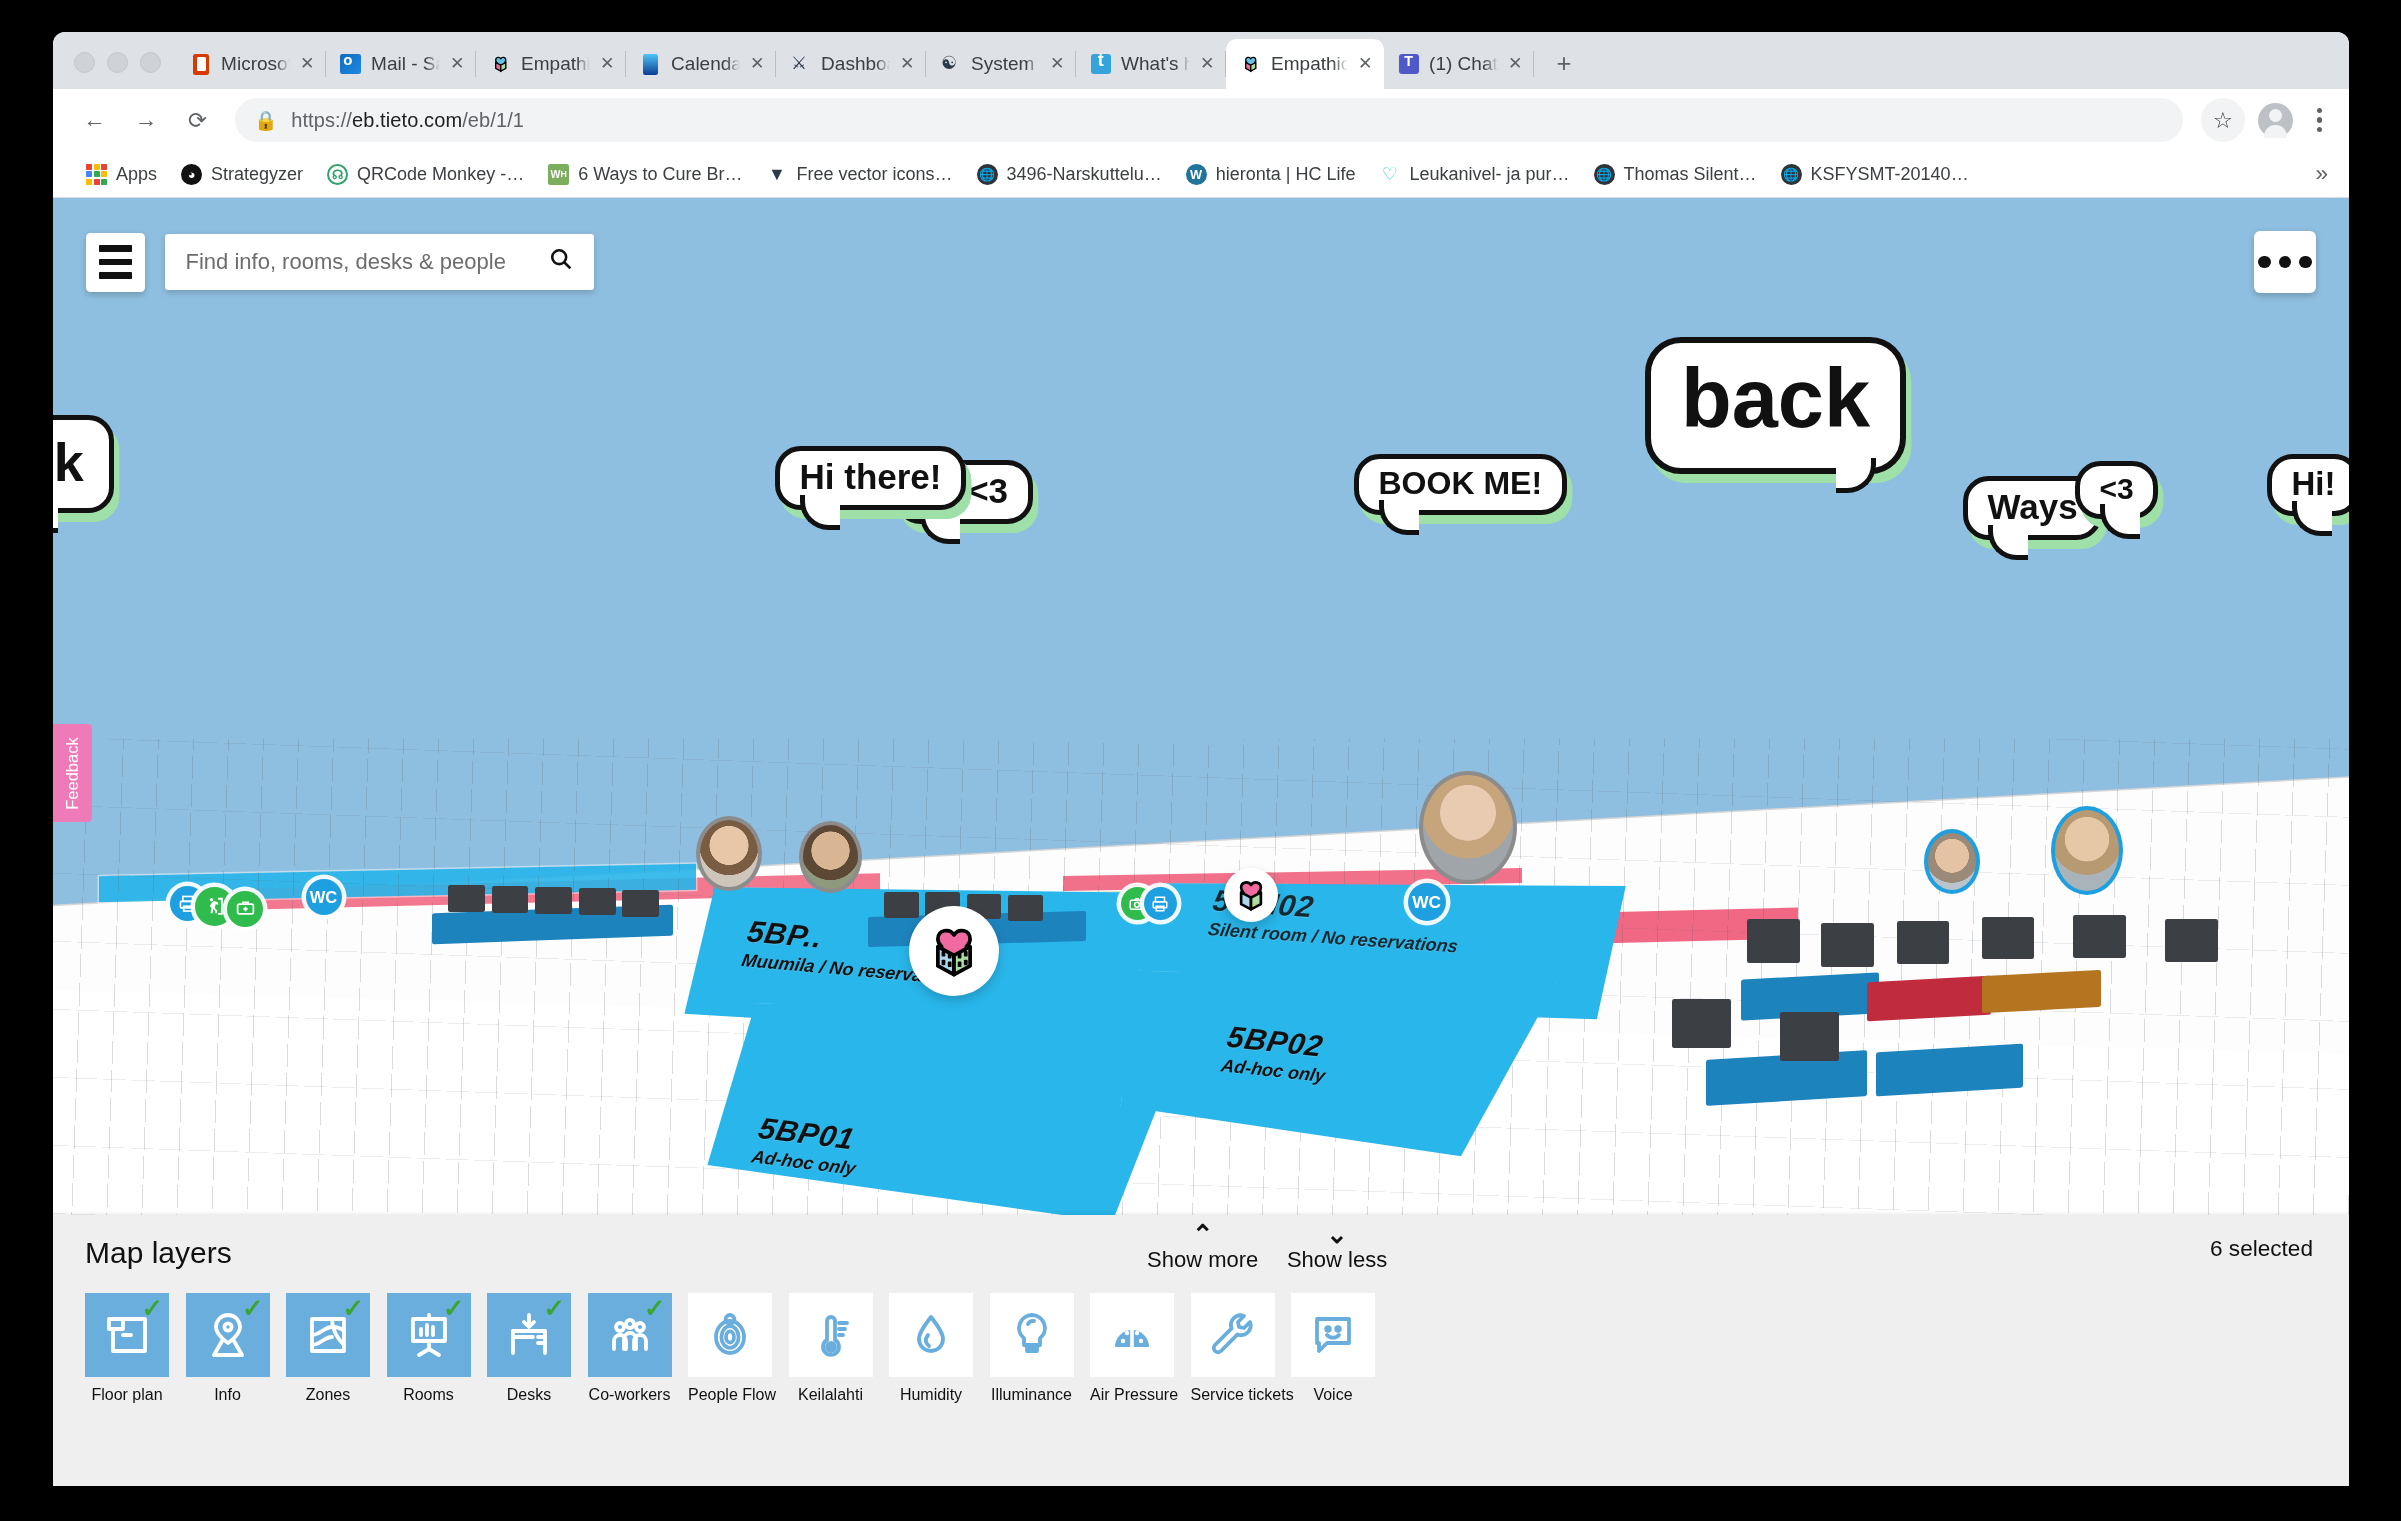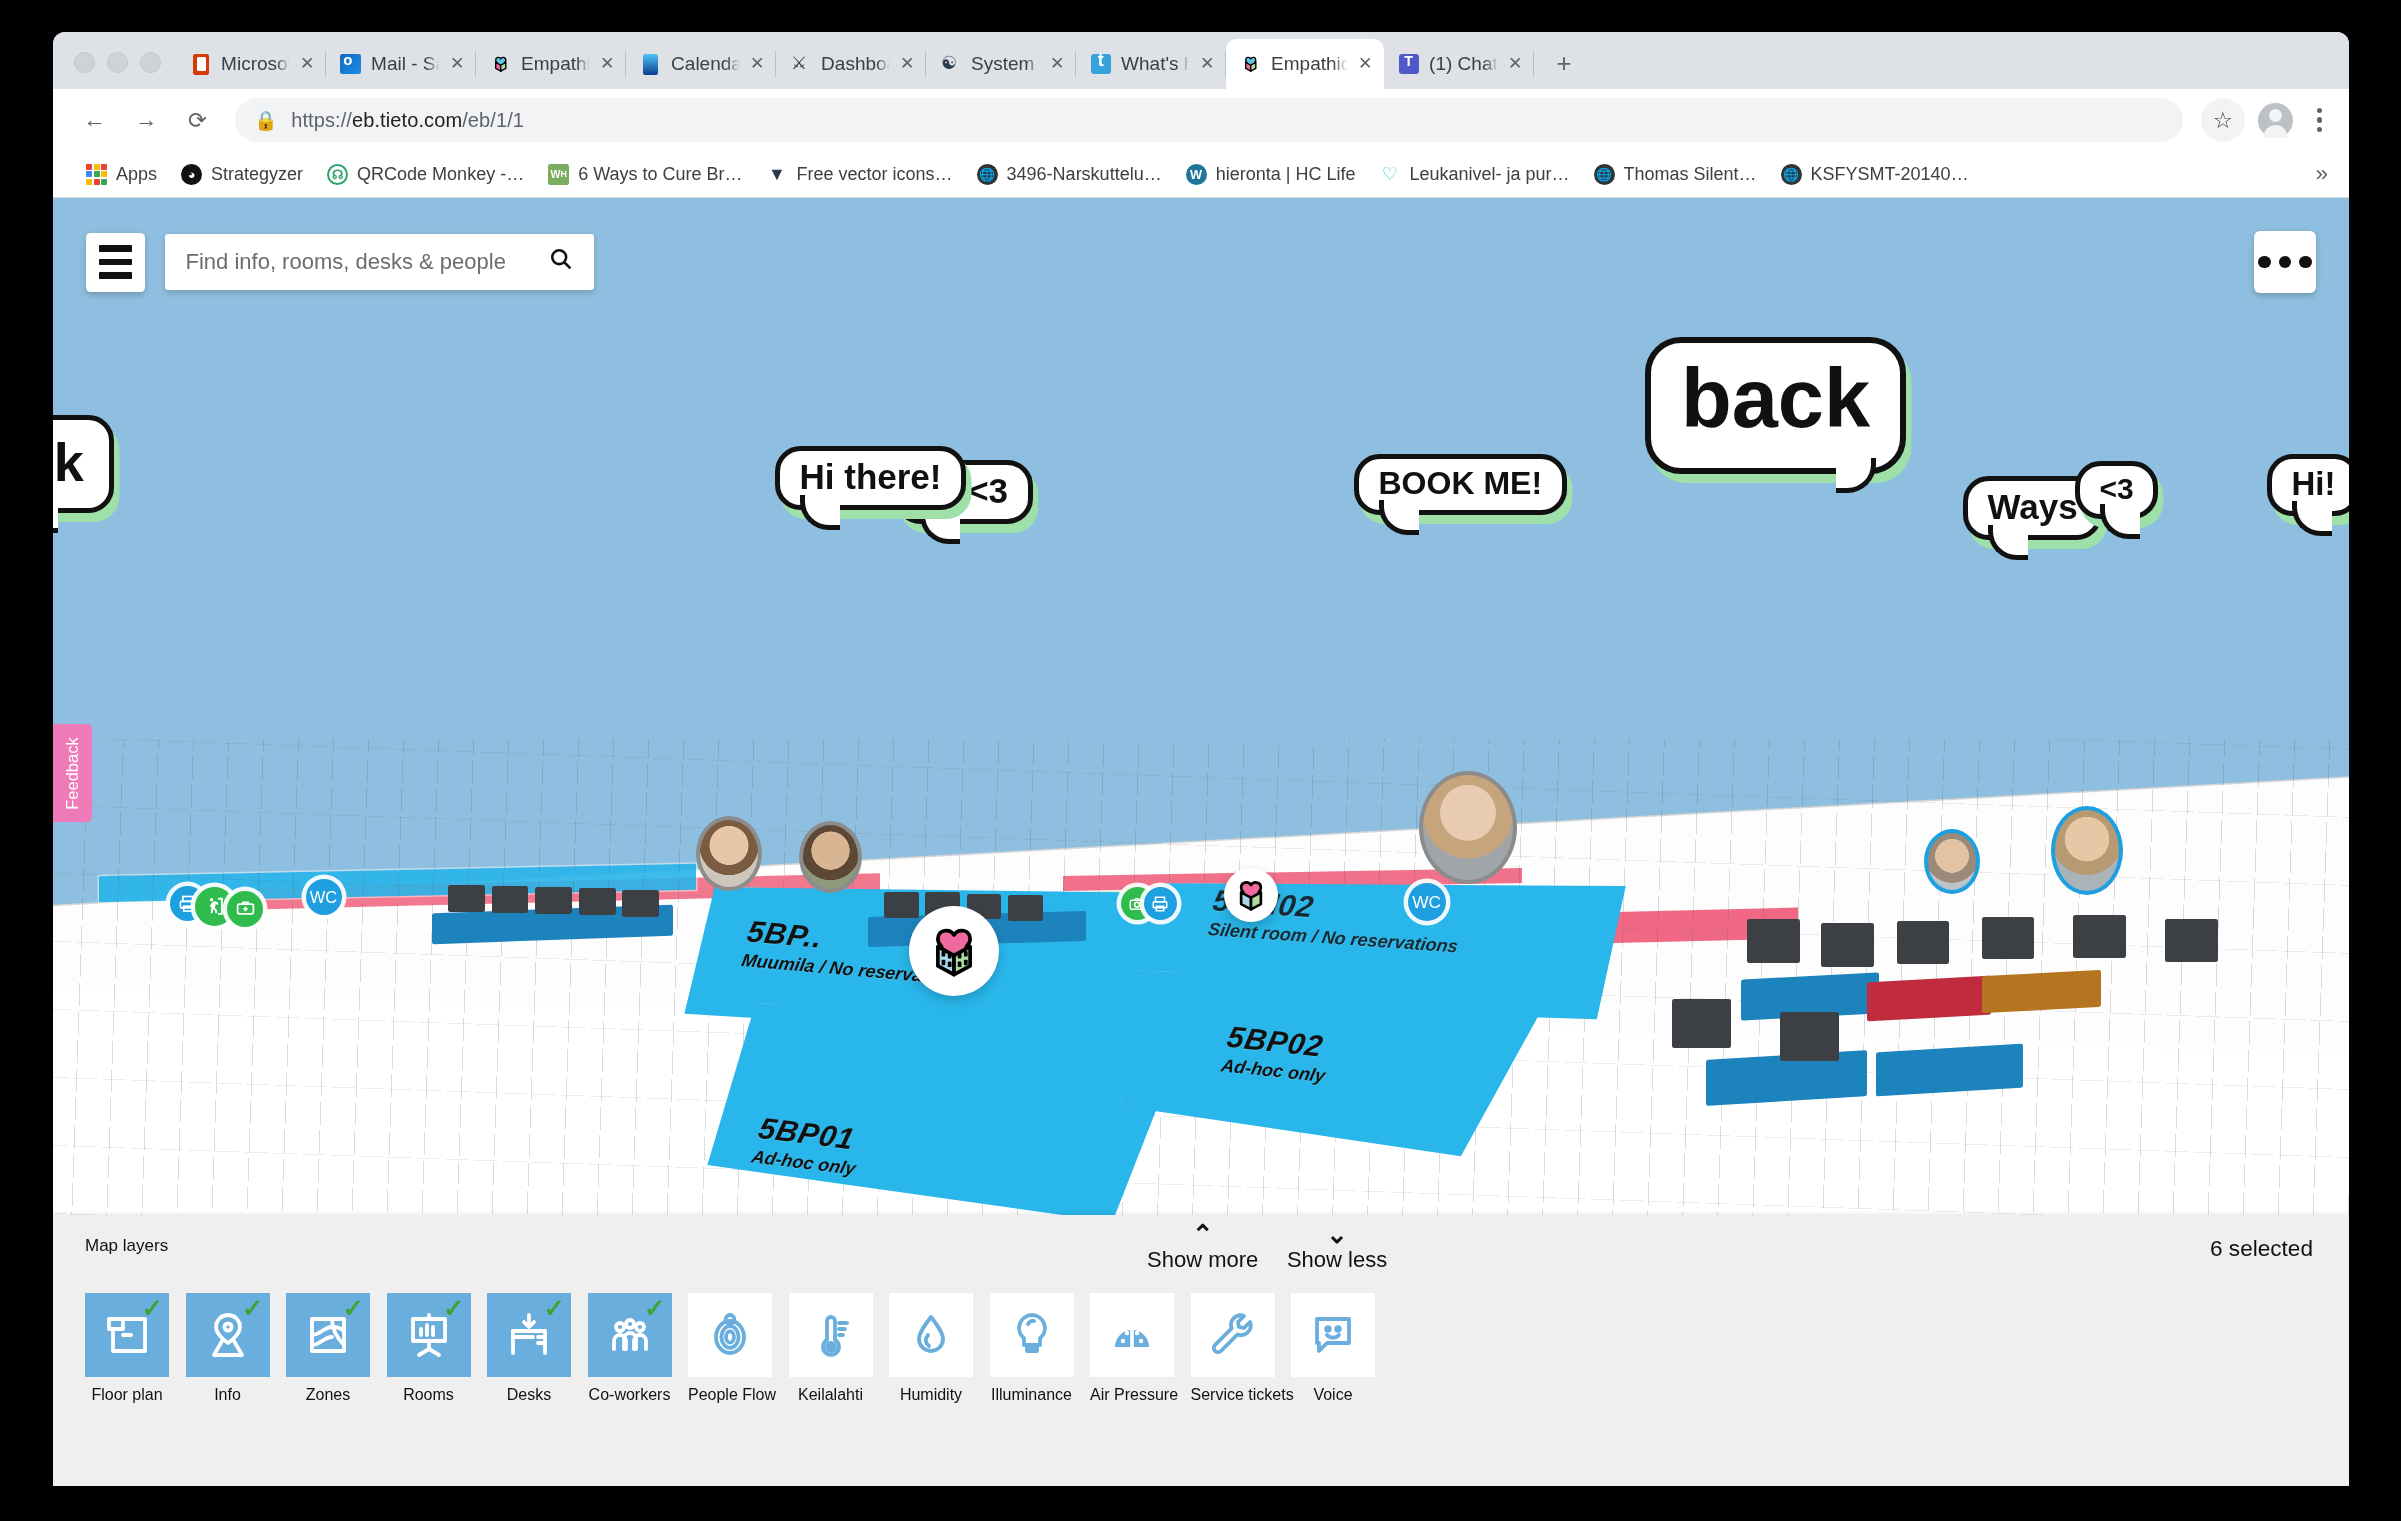--- a/index.html
+++ b/index.html
@@ -199,21 +199,21 @@
   .zone-pink { position:absolute; background:#f0607d; }
   .zone-green{ position:absolute; background:#b7e0a4; }
 
   .desk { position:absolute; border-radius:2.3px; }
   .monitor { position:absolute; background:#3c4045; border-radius:2.3px; }
 
   
   .poi {
     position:absolute; border-radius:50%;
     display:flex;align-items:center;justify-content:center;
-    color:#fff; font-weight:normal;
+    color:#fff; font-weight:bold;
     box-shadow: 0 0 0 4.5px rgba(255,255,255,.92);
   }
   .poi.blue{background:#1e9fe0;}
   .poi.green{background:#2fbc4d;}
 
   
   .person {
     position:absolute; border-radius:50%;
     background-size:cover; background-position:center;
     box-shadow: 0 0 0 3.8px rgba(255,255,255,.0);
@@ -317,21 +317,21 @@
   
   #maplayers {
     position:absolute; left:0; right:0; bottom:0;
     background:#efefef;
     height: 271px;
     z-index: 50;
     box-shadow: 0 -1.5px 4.5px rgba(0,0,0,.10);
   }
   #ml-title {
     position:absolute; left:32px; top:21px;
-    font-size: 17px; color:#111;
+    font-size: 30px; color:#111;
   }
   #ml-selected {
     position:absolute; right:36px; top:21px;
     font-size: 22.6px; color:#111;
   }
   .showtoggles {
     position:absolute; left:1094px; top:10.5px;
     display:flex; gap:28.6px; align-items:flex-start;
   }
   .showtoggles .st { display:flex; flex-direction:column; align-items:center; }

